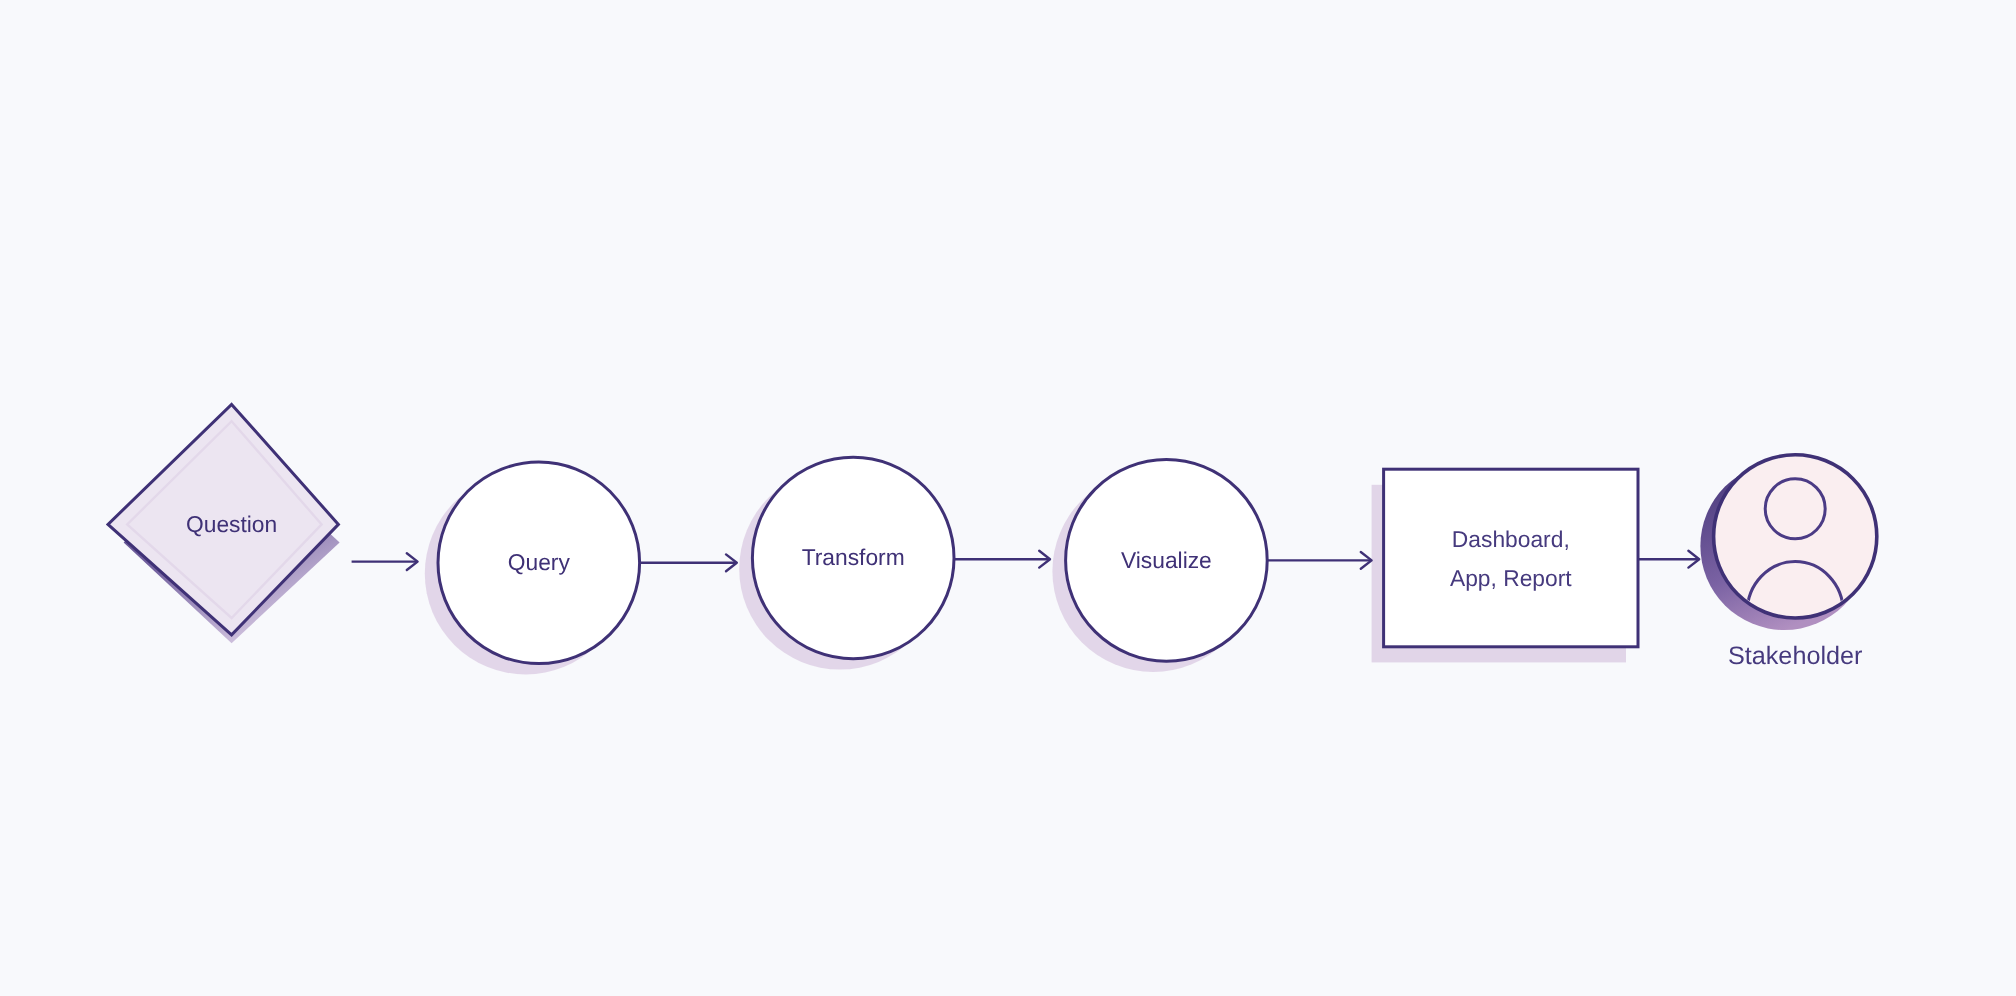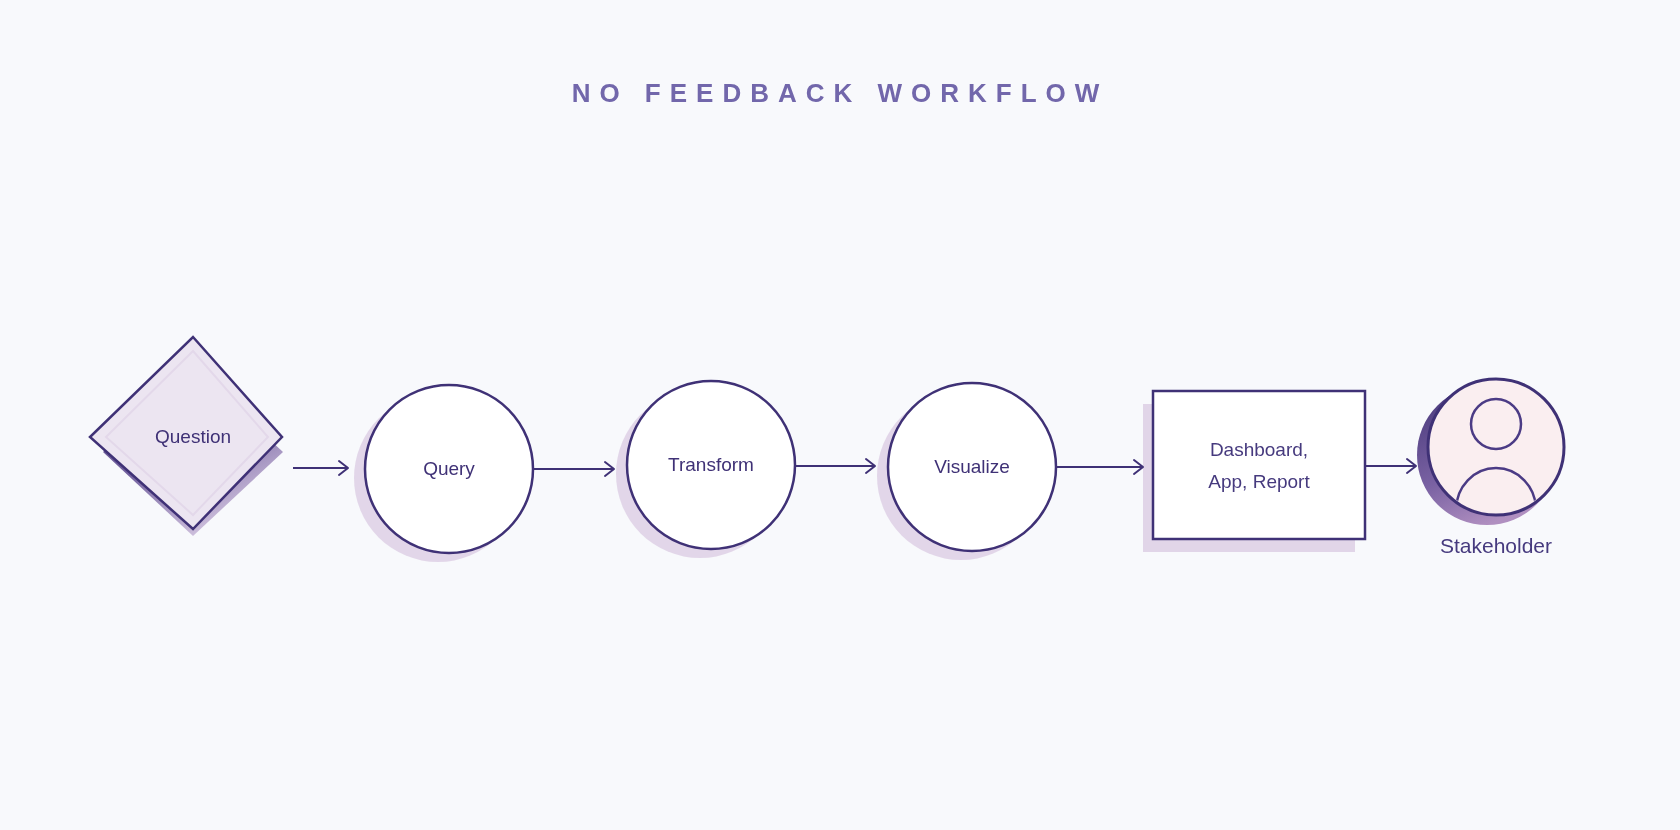--- a/index.html
+++ b/index.html
@@ -70,21 +70,20 @@
     fill: none;
     stroke-linecap: round;
     stroke-linejoin: round;
   }
 </style>
 </head>
 <body>
 
 <div id="stage">
 
-  <div class="title">NO FEEDBACK WORKFLOW</div>
 
   <svg id="flow" viewBox="0 0 1680 830" xmlns="http://www.w3.org/2000/svg">
 
     <defs>
       <linearGradient id="diamondShadowGrad" x1="0" y1="0" x2="0.55" y2="1">
         <stop offset="0%" stop-color="#4b3b7d"></stop>
         <stop offset="55%" stop-color="#6d5a9b"></stop>
         <stop offset="100%" stop-color="#cfc0dd"></stop>
       </linearGradient>
       <linearGradient id="avatarRingGrad" x1="0.1" y1="0.05" x2="0.5" y2="1">

